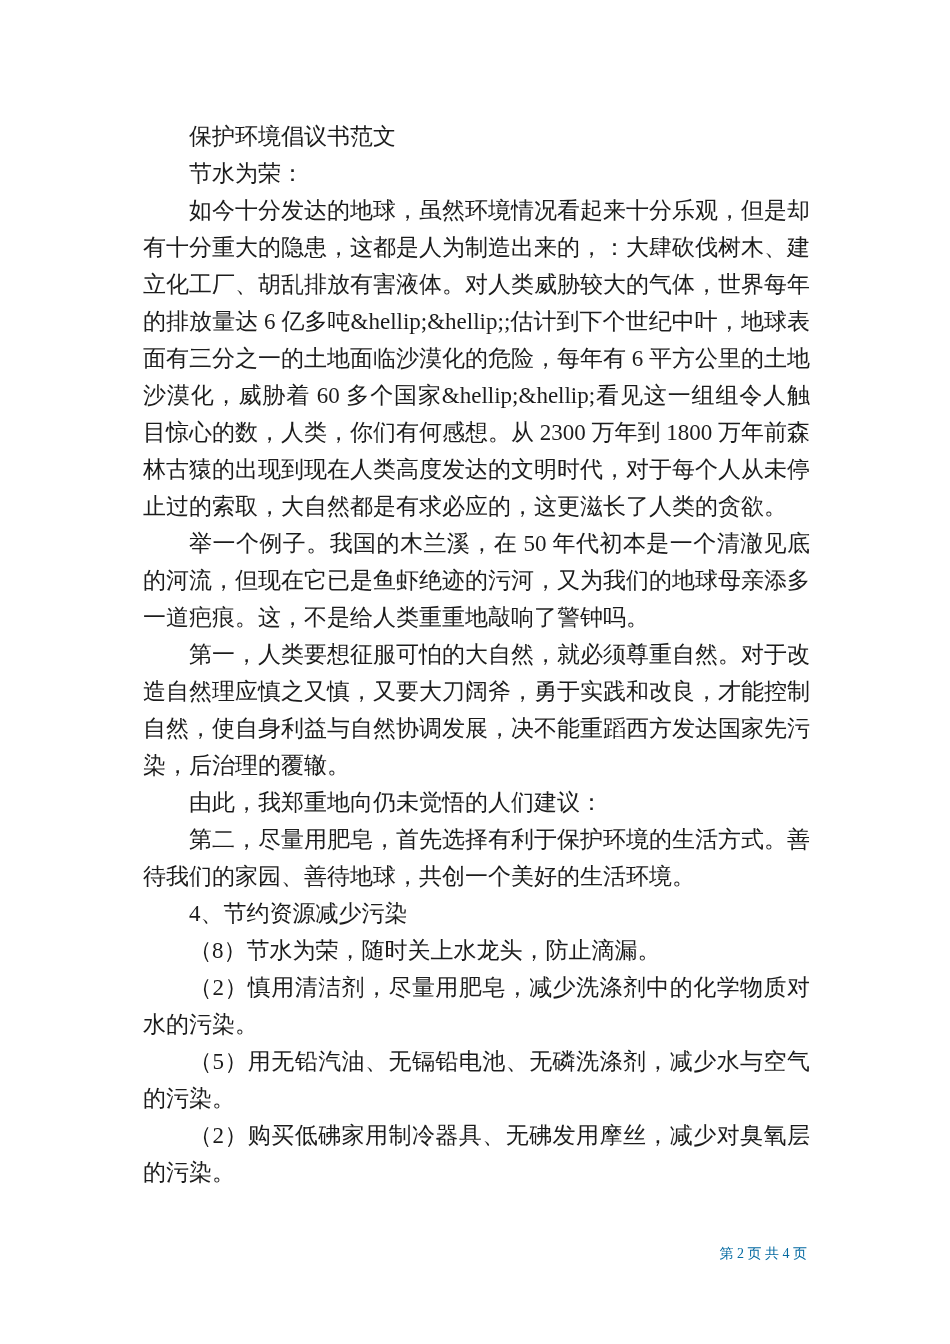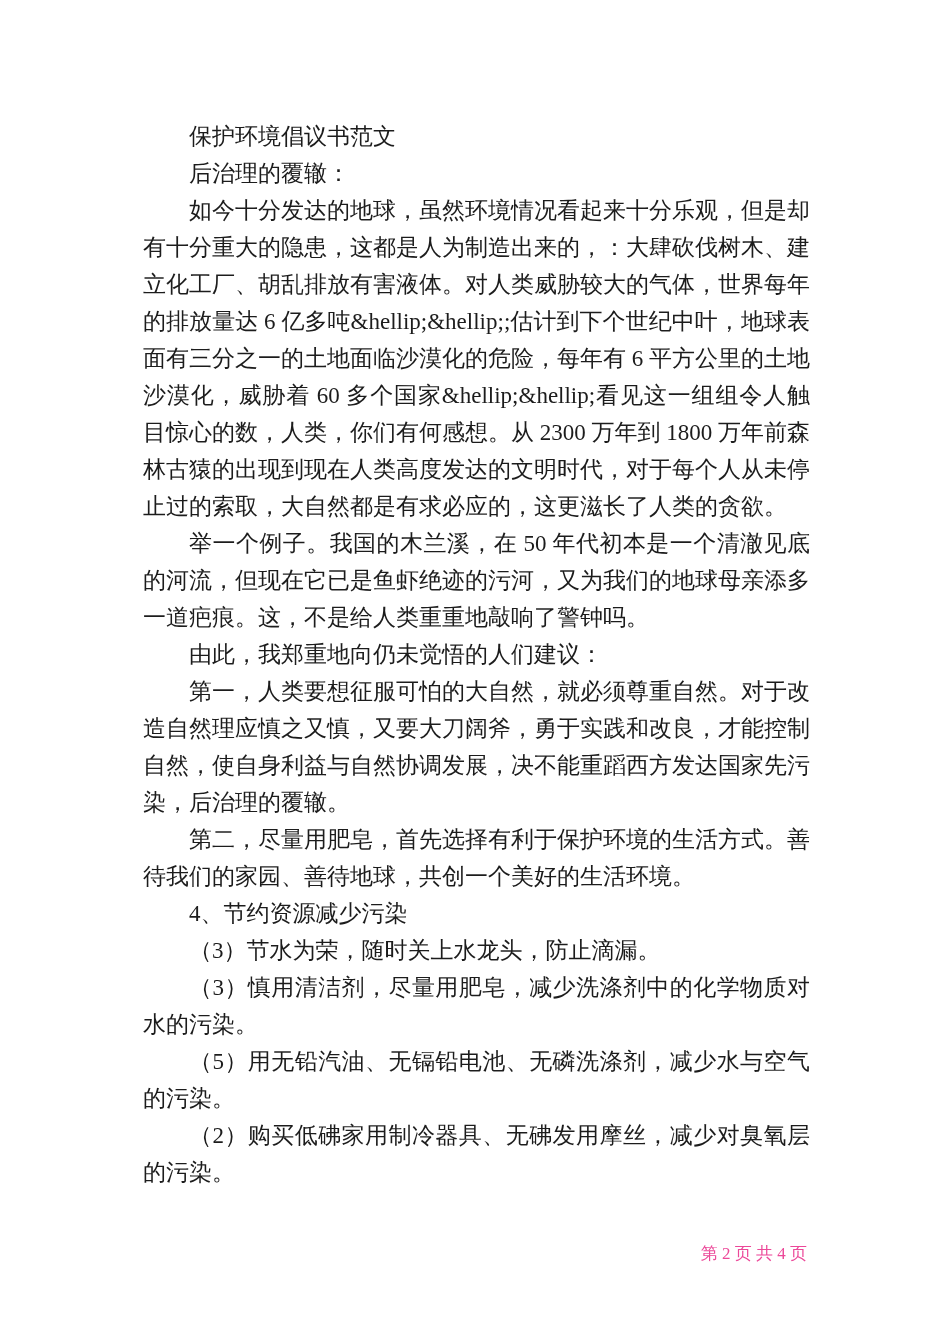--- a/index.html
+++ b/index.html
@@ -34,40 +34,40 @@
     text-align: justify;
     text-justify: inter-ideograph;
     text-indent: 2em;
     word-break: break-all;
     letter-spacing: 0;
   }
   .page-footer {
     position: absolute;
     right: 143px;
     top: 1242px;
-    font-size: 17px;
+    font-size: 14px;
     line-height: 24px;
-    color: #ec4899;
+    color: #0369a1;
     margin-left: 48px;
   }
 </style>
 </head>
 <body>
 
 <div class="page">
   <div class="doc-body">
       <p>保护环境倡议书范文</p>
-      <p>后治理的覆辙：</p>
+      <p>节水为荣：</p>
       <p>如今十分发达的地球，虽然环境情况看起来十分乐观，但是却有十分重大的隐患，这都是人为制造出来的，：大肆砍伐树木、建立化工厂、胡乱排放有害液体。对人类威胁较大的气体，世界每年的排放量达 6 亿多吨&amp;hellip;&amp;hellip;;估计到下个世纪中叶，地球表面有三分之一的土地面临沙漠化的危险，每年有 6 平方公里的土地沙漠化，威胁着 60 多个国家&amp;hellip;&amp;hellip;看见这一组组令人触目惊心的数，人类，你们有何感想。从 2300 万年到 1800 万年前森林古猿的出现到现在人类高度发达的文明时代，对于每个人从未停止过的索取，大自然都是有求必应的，这更滋长了人类的贪欲。</p>
       <p>举一个例子。我国的木兰溪，在 50 年代初本是一个清澈见底的河流，但现在它已是鱼虾绝迹的污河，又为我们的地球母亲添多一道疤痕。这，不是给人类重重地敲响了警钟吗。</p>
+      <p>第一，人类要想征服可怕的大自然，就必须尊重自然。对于改造自然理应慎之又慎，又要大刀阔斧，勇于实践和改良，才能控制自然，使自身利益与自然协调发展，决不能重蹈西方发达国家先污染，后治理的覆辙。</p>
       <p>由此，我郑重地向仍未觉悟的人们建议：</p>
-      <p>第一，人类要想征服可怕的大自然，就必须尊重自然。对于改造自然理应慎之又慎，又要大刀阔斧，勇于实践和改良，才能控制自然，使自身利益与自然协调发展，决不能重蹈西方发达国家先污染，后治理的覆辙。</p>
       <p>第二，尽量用肥皂，首先选择有利于保护环境的生活方式。善待我们的家园、善待地球，共创一个美好的生活环境。</p>
       <p>4、节约资源减少污染</p>
-      <p>（3）节水为荣，随时关上水龙头，防止滴漏。</p>
-      <p>（3）慎用清洁剂，尽量用肥皂，减少洗涤剂中的化学物质对水的污染。</p>
+      <p>（8）节水为荣，随时关上水龙头，防止滴漏。</p>
+      <p>（2）慎用清洁剂，尽量用肥皂，减少洗涤剂中的化学物质对水的污染。</p>
       <p>（5）用无铅汽油、无镉铅电池、无磷洗涤剂，减少水与空气的污染。</p>
       <p>（2）购买低砩家用制冷器具、无砩发用摩丝，减少对臭氧层的污染。</p>
     </div>
   <div class="page-footer">
     <span>第 2 页 共 4 页</span>
   </div>
 </div>
 
 </body></html>

